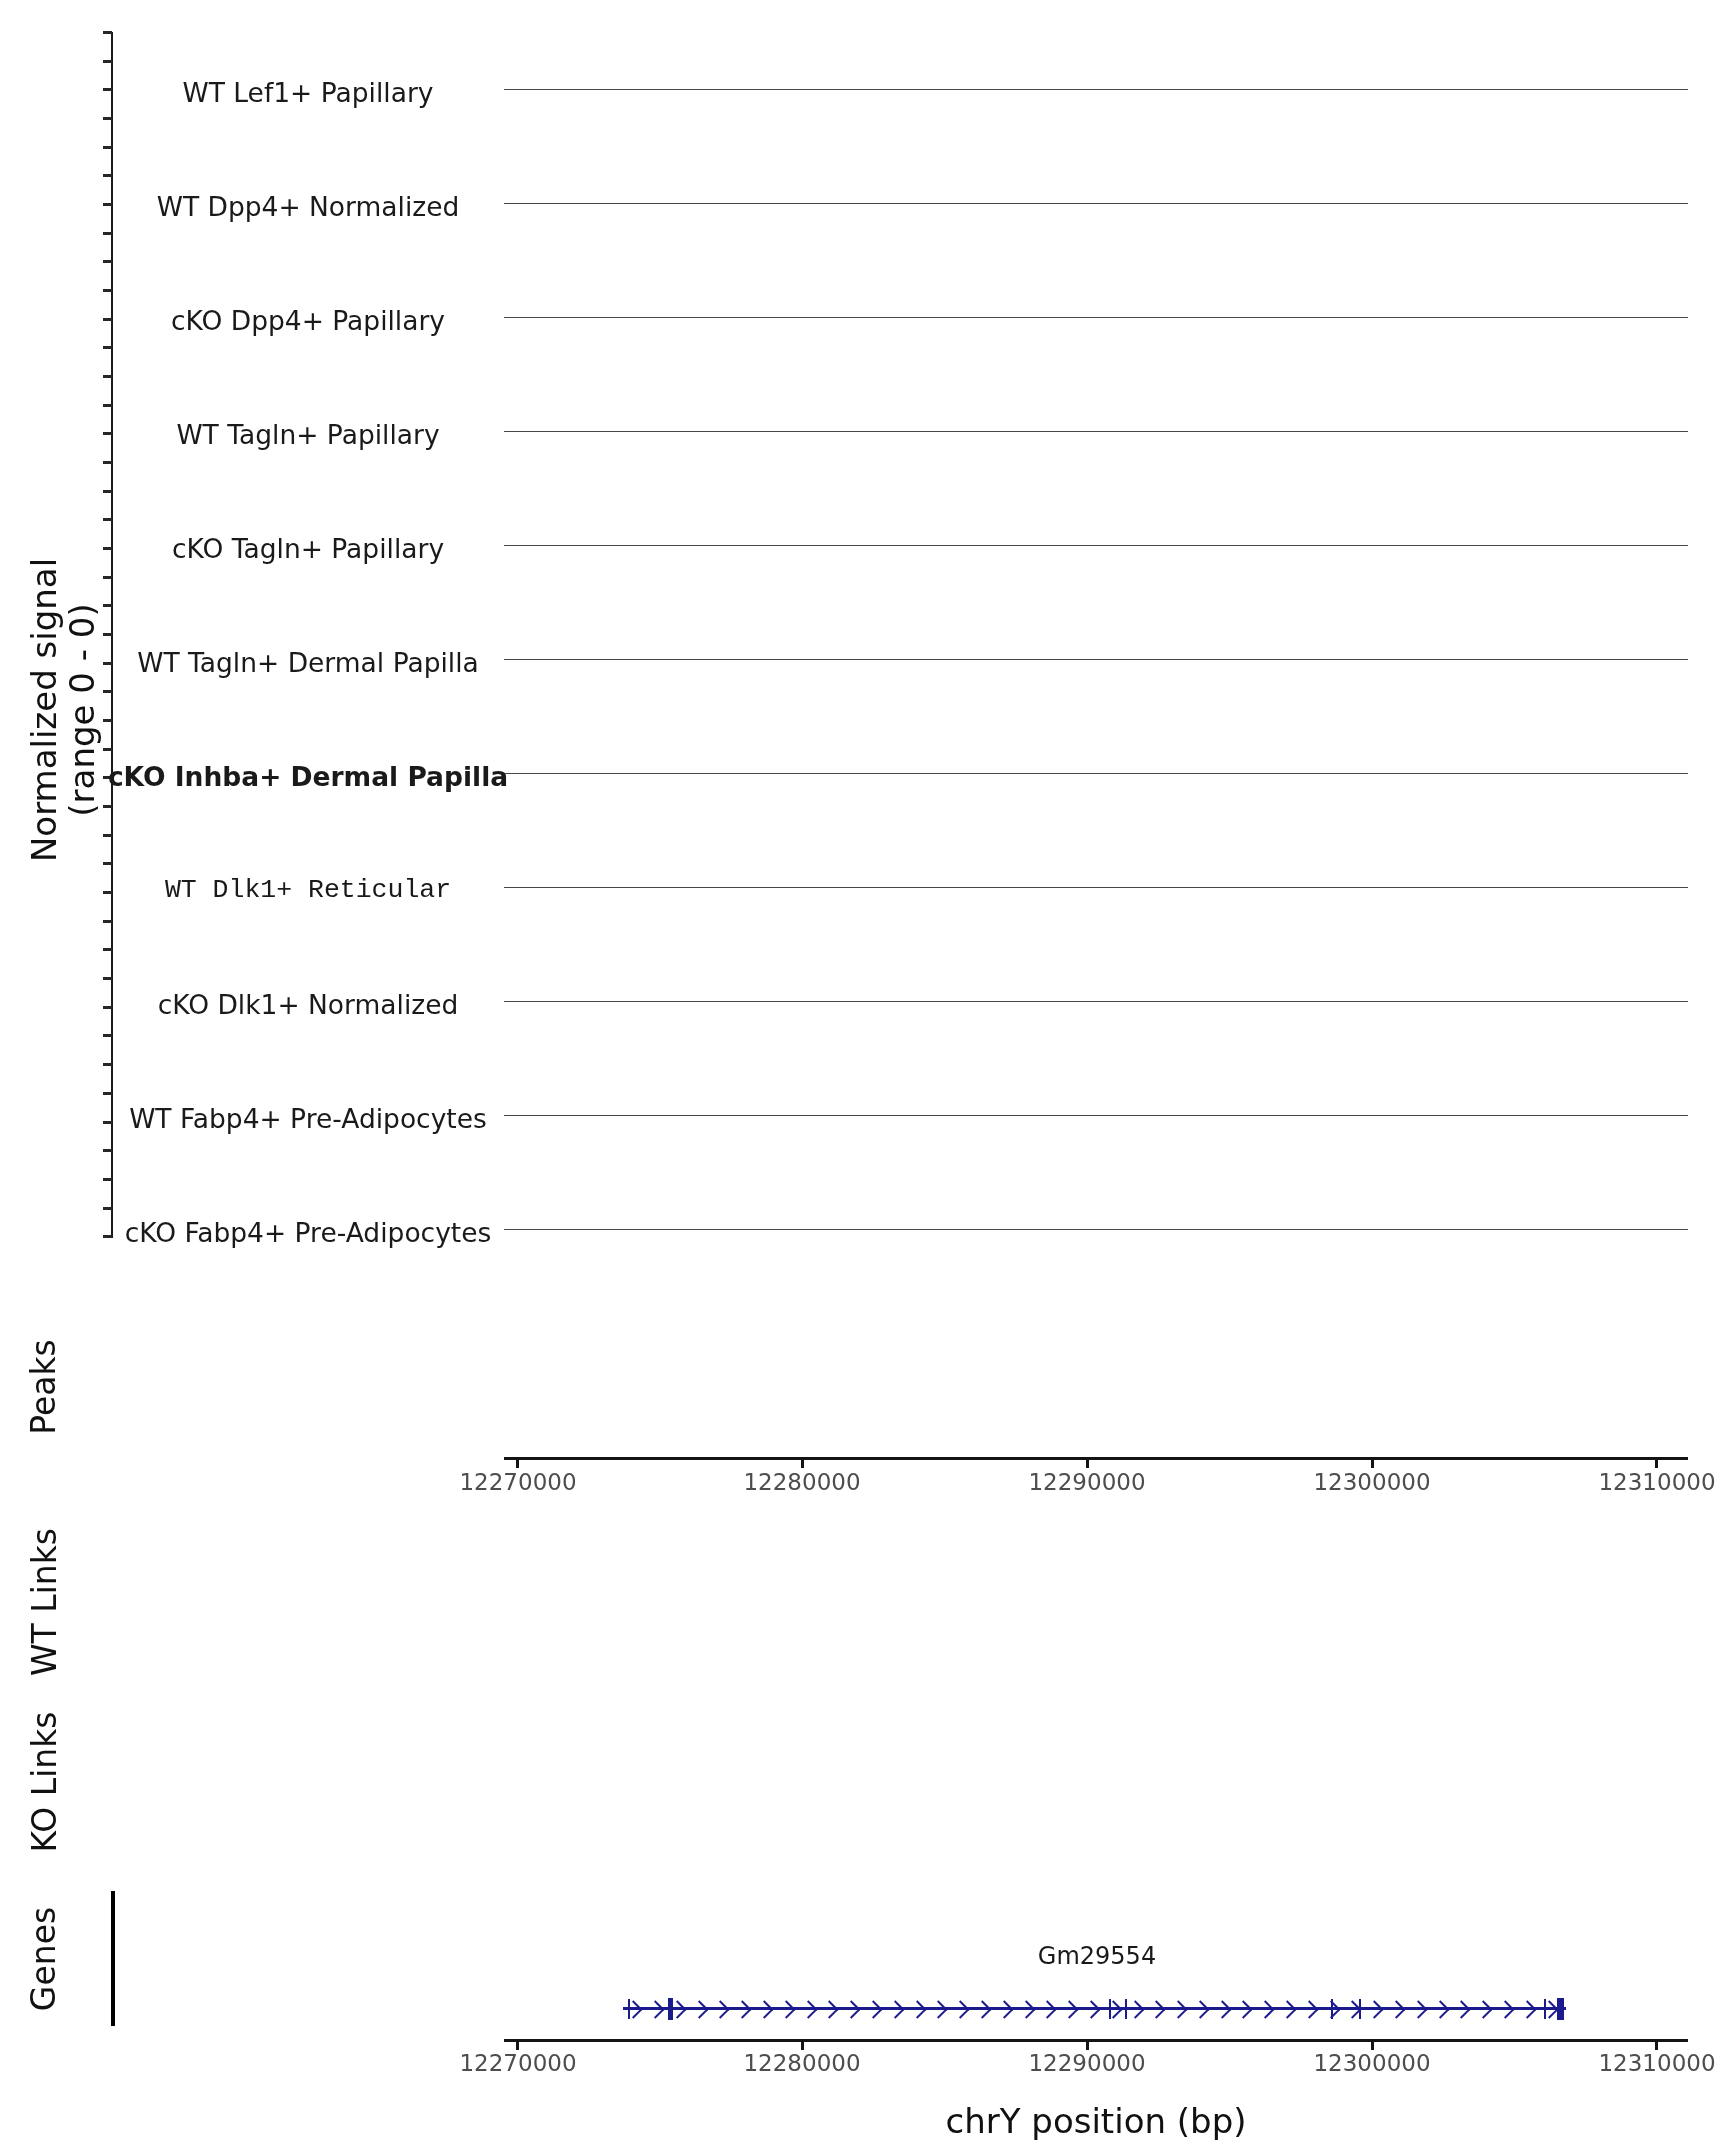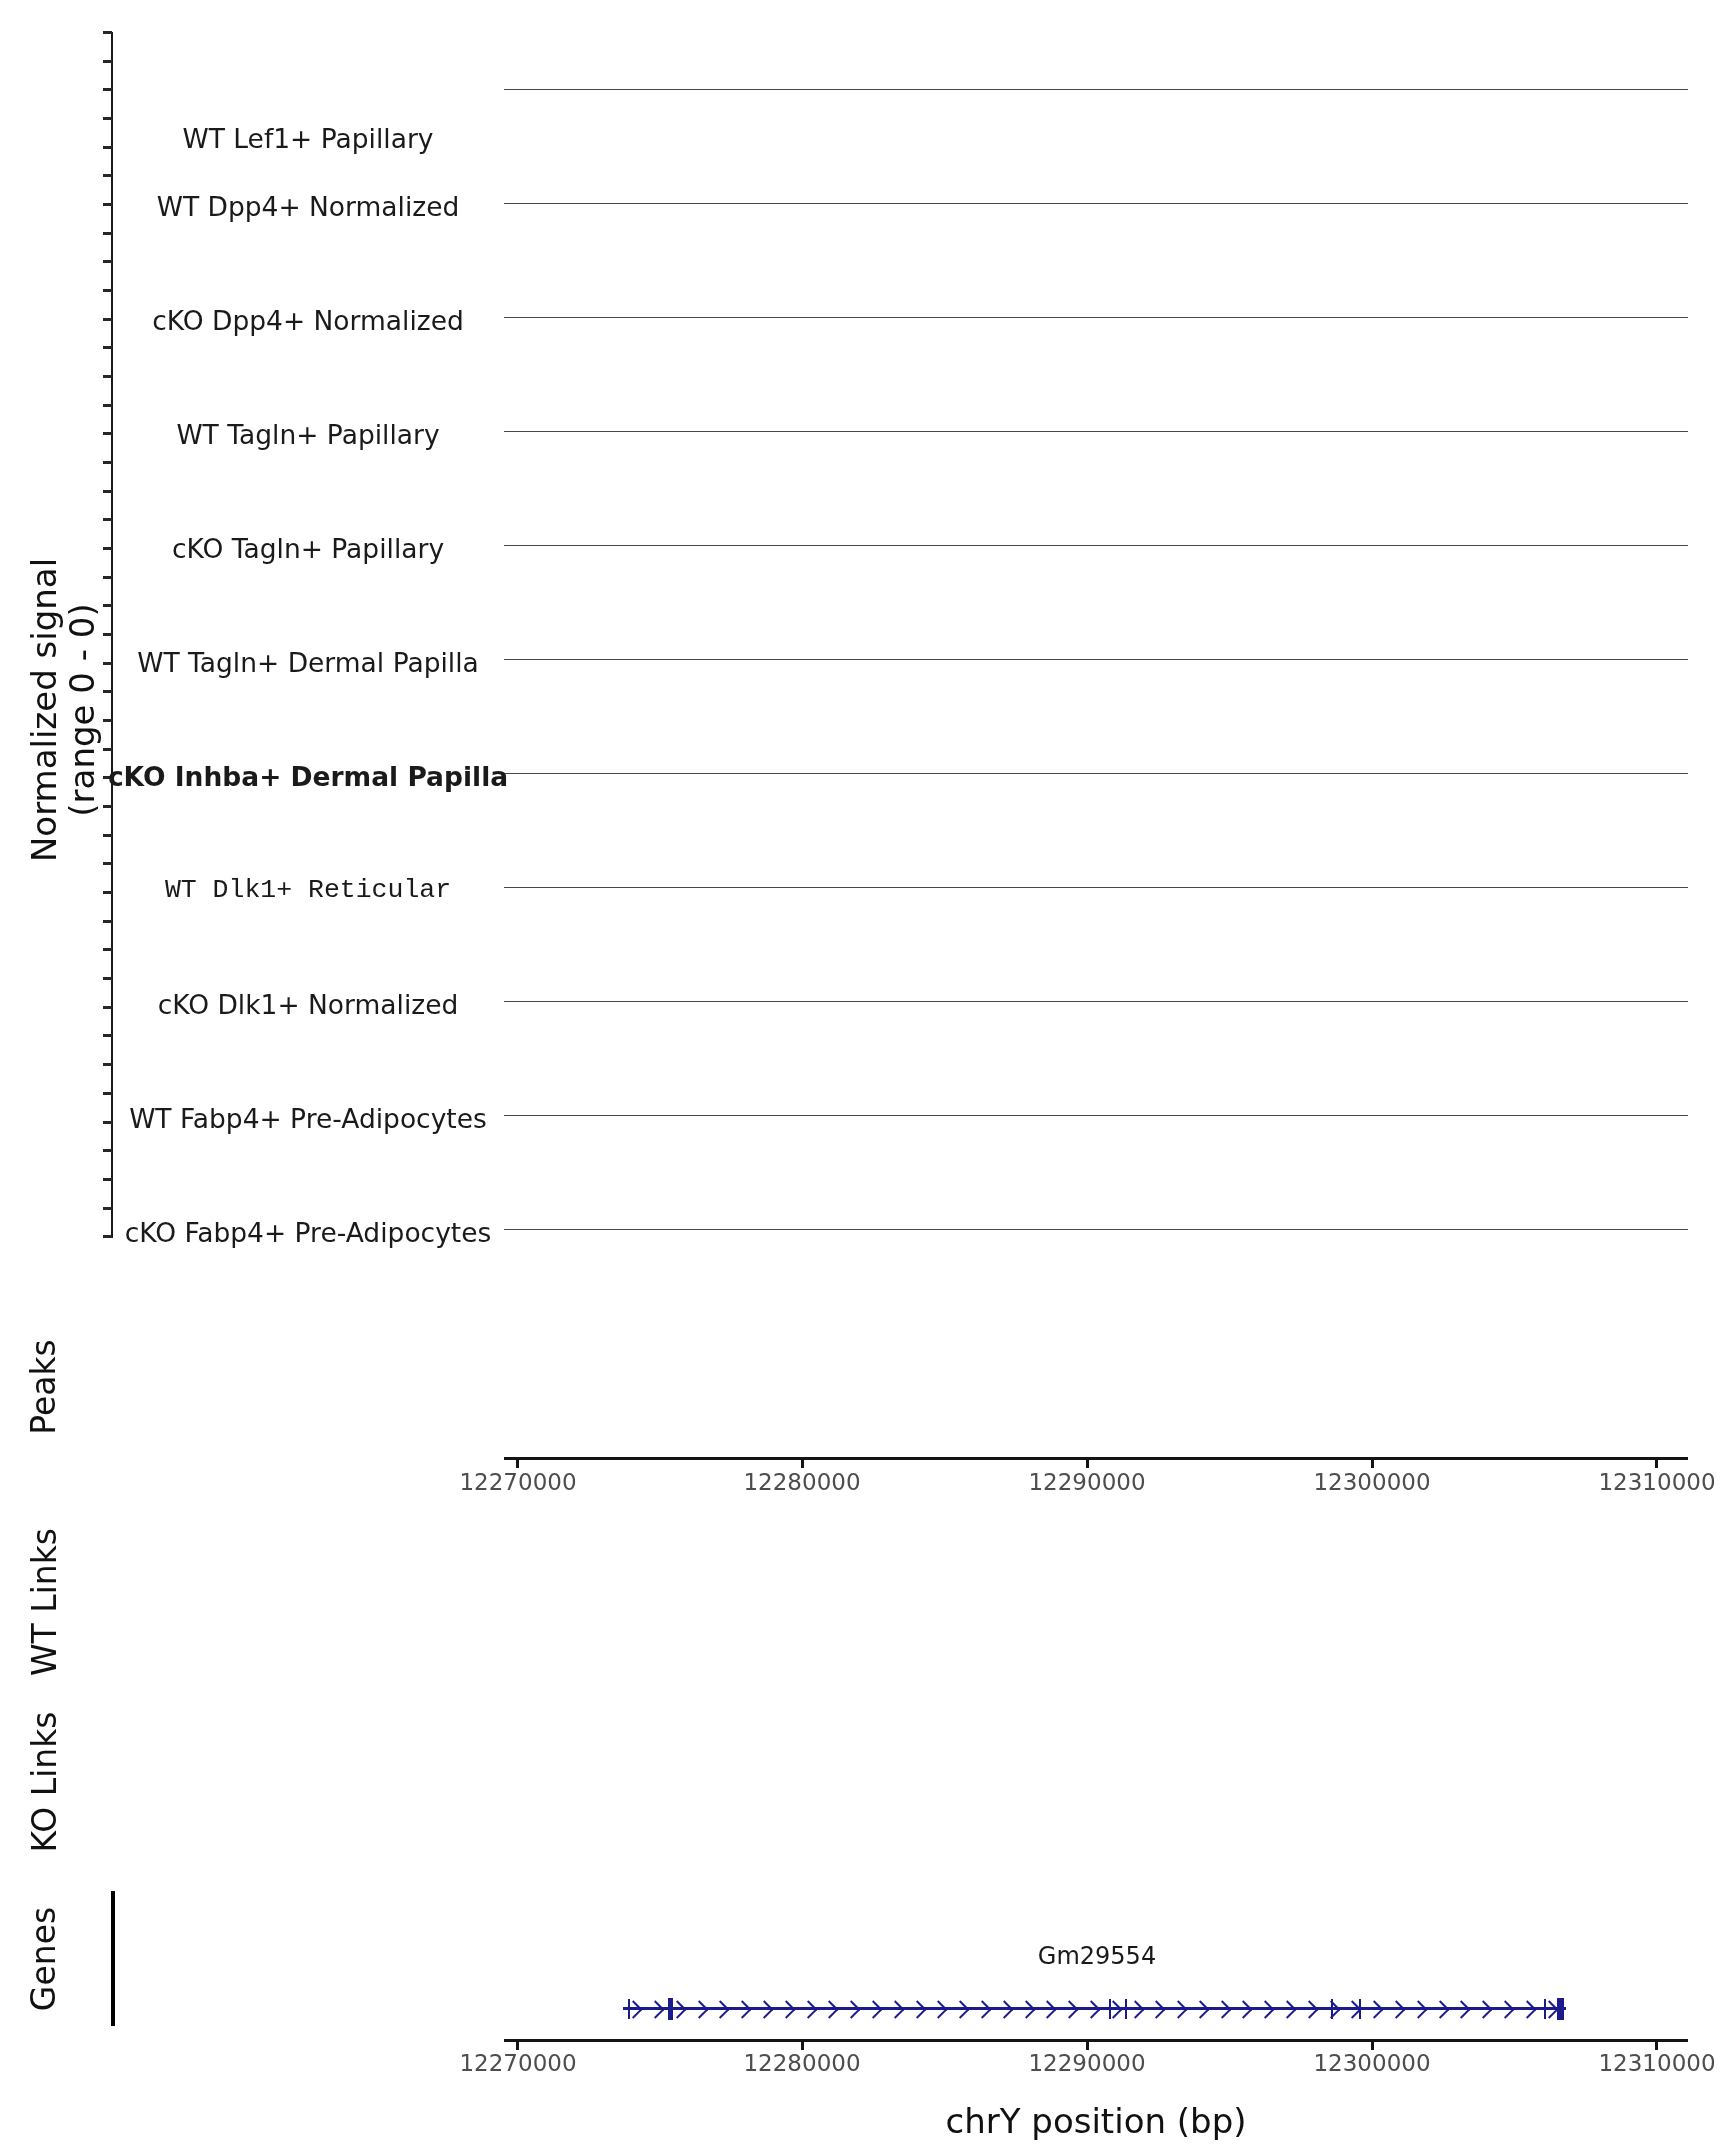--- a/index.html
+++ b/index.html
@@ -109,25 +109,25 @@
     <div class="ytick" style="top: 1006px;"></div>
     <div class="ytick" style="top: 1034px;"></div>
     <div class="ytick" style="top: 1063px;"></div>
     <div class="ytick" style="top: 1092px;"></div>
     <div class="ytick" style="top: 1121px;"></div>
     <div class="ytick" style="top: 1149px;"></div>
     <div class="ytick" style="top: 1178px;"></div>
     <div class="ytick" style="top: 1207px;"></div>
     <div class="ytick" style="top: 1235px;"></div>
     <div class="track-line" style="top: 89px;"></div>
-    <div class="track-label" style="left: 308px; top: 92px; margin-top: 46px;">WT Lef1+ Papillary</div>
+    <div class="track-label" style="left: 308px; top: 92px;">WT Lef1+ Papillary</div>
     <div class="track-line" style="top: 203px;"></div>
     <div class="track-label" style="left: 308px; top: 206px;">WT Dpp4+ Normalized</div>
     <div class="track-line" style="top: 317px;"></div>
-    <div class="track-label" style="left: 308px; top: 320px;">cKO Dpp4+ Normalized</div>
+    <div class="track-label" style="left: 308px; top: 320px;">cKO Dpp4+ Papillary</div>
     <div class="track-line" style="top: 431px;"></div>
     <div class="track-label" style="left: 308px; top: 434px;">WT Tagln+ Papillary</div>
     <div class="track-line" style="top: 545px;"></div>
     <div class="track-label" style="left: 308px; top: 548px;">cKO Tagln+ Papillary</div>
     <div class="track-line" style="top: 659px;"></div>
     <div class="track-label" style="left: 308px; top: 662px;">WT Tagln+ Dermal Papilla</div>
     <div class="track-line" style="top: 773px;"></div>
     <div class="track-label" style="left: 308px; top: 776px; font-weight: bold;">cKO Inhba+ Dermal Papilla</div>
     <div class="track-line" style="top: 887px;"></div>
     <div class="track-label" style="left: 308px; top: 890px; font-family: Liberation Mono, monospace;">WT Dlk1+ Reticular</div>

